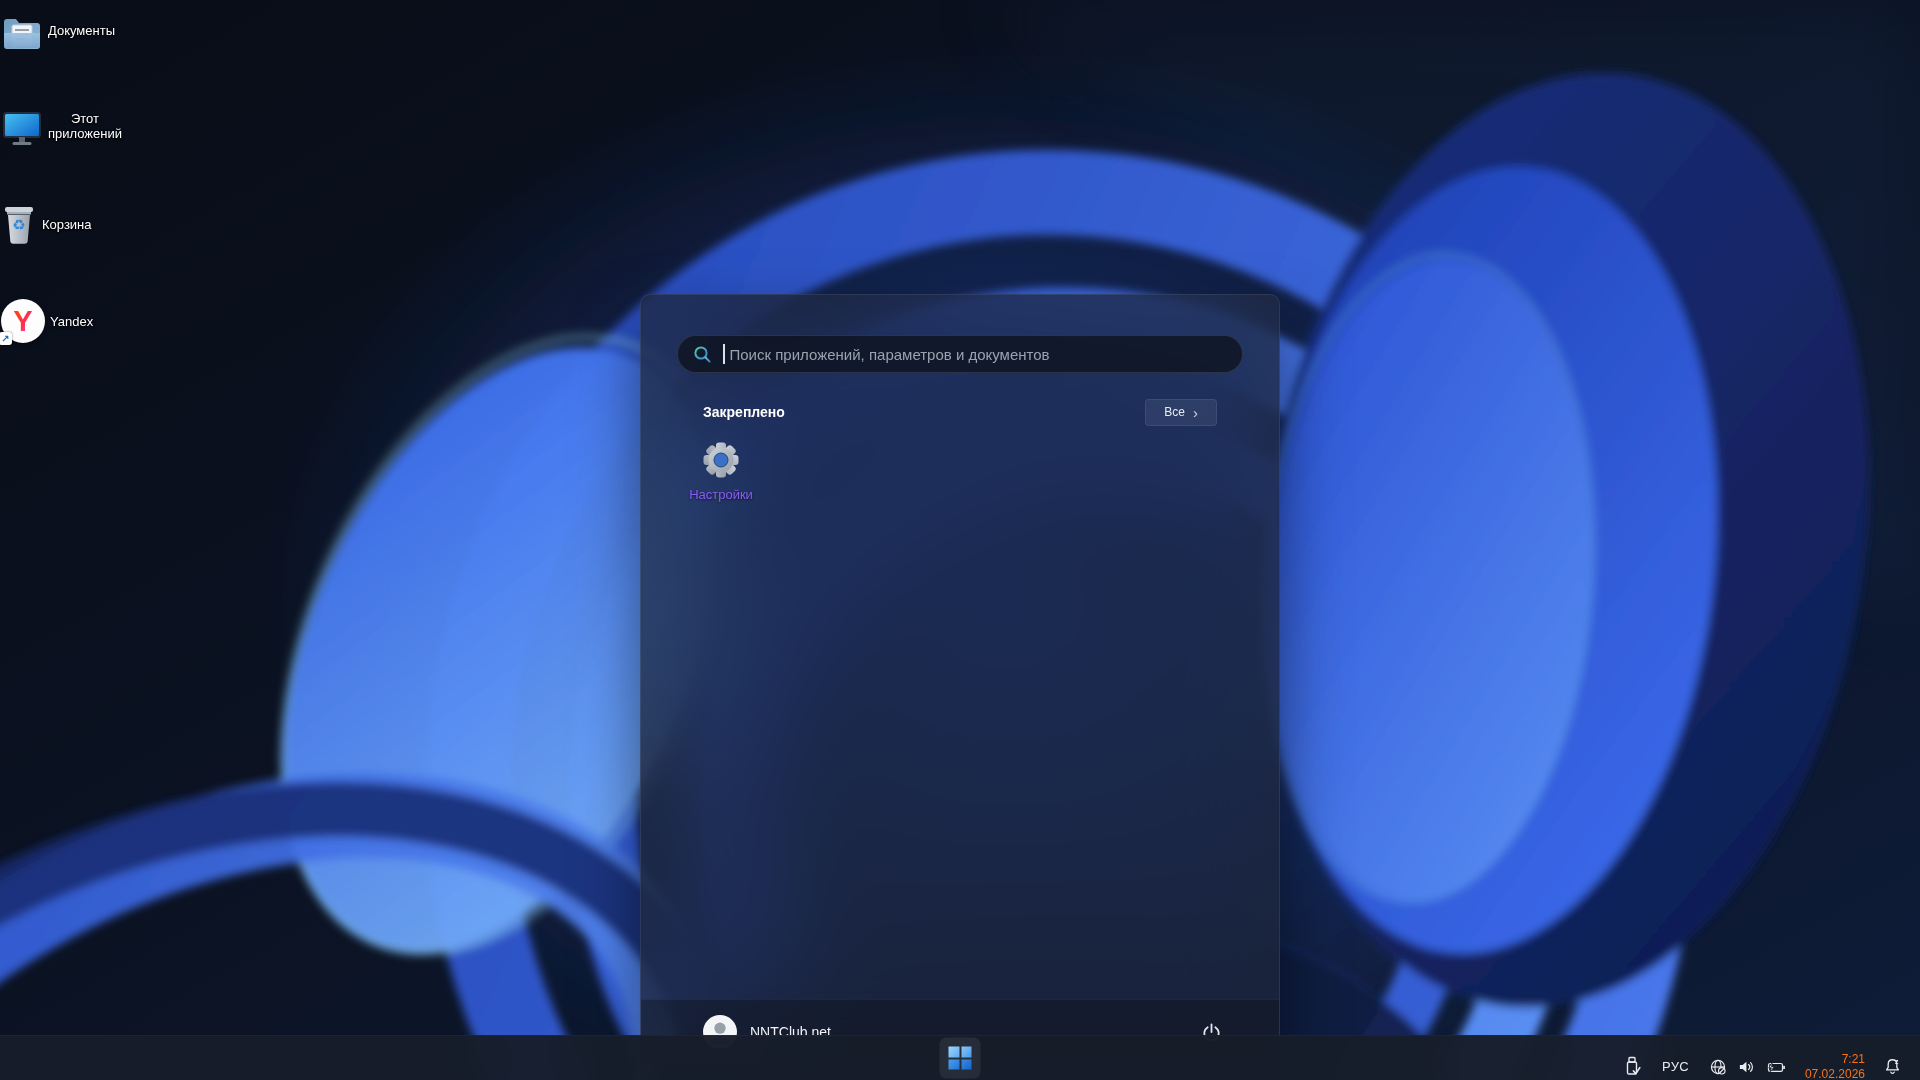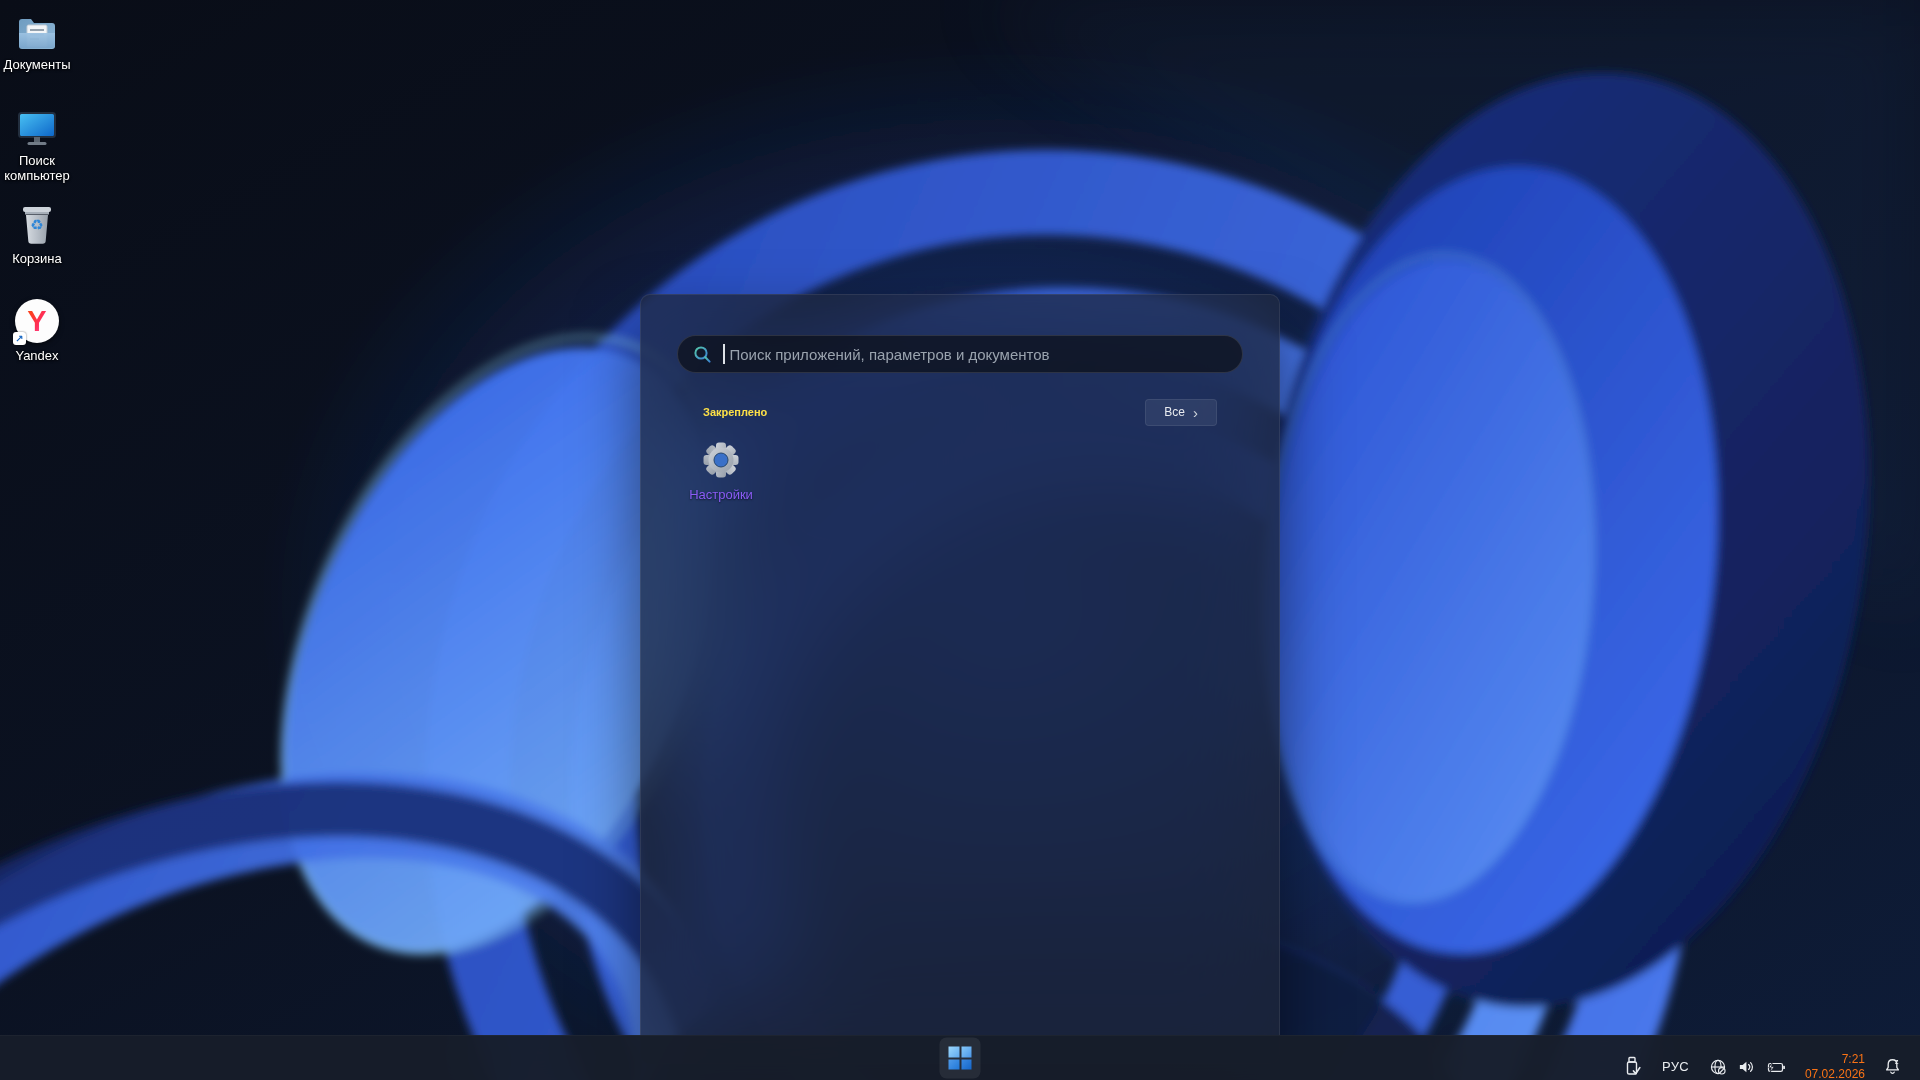--- a/index.html
+++ b/index.html
@@ -1,21 +1,21 @@
 <!DOCTYPE html>
 <html><head>
 <meta charset="utf-8">
 <style>
   html,body{margin:0;padding:0;background:#05080f;}
   *{box-sizing:border-box;font-family:"Liberation Sans","DejaVu Sans",sans-serif;}
   .screen{position:relative;width:1920px;height:1080px;overflow:hidden;background:#0a0e18;}
   .wallpaper{position:absolute;inset:0;}
 
   
-  .dicon{position:absolute;left:1px;width:72px;display:flex;flex-direction:column;align-items:center;gap:5px;cursor:pointer;}
+  .dicon{position:absolute;left:1px;width:72px;display:flex;flex-direction:row;align-items:center;gap:5px;cursor:pointer;}
   .dicon .ico{height:44px;display:flex;align-items:flex-end;justify-content:center;}
   .dicon .lbl{font-size:13px;line-height:15px;color:#fff;text-align:center;
     text-shadow:0 1px 3px rgba(0,0,0,.95),0 0 2px rgba(0,0,0,.8);}
   .bin-wrap{position:relative;width:36px;height:42px;}
   .recycle-glyph{position:absolute;left:0;right:0;top:13px;text-align:center;
     color:#2e86d8;font-size:15px;line-height:15px;}
   .yandex-circle{position:relative;width:44px;height:44px;border-radius:50%;background:#fdfdfd;
     display:flex;align-items:center;justify-content:center;box-shadow:0 2px 5px rgba(0,0,0,.5);}
   .yandex-y{font-size:29px;font-weight:800;line-height:1;
     background:linear-gradient(120deg,#fc3f1d 20%,#ff2f55 55%,#ff4da6 85%);
@@ -31,21 +31,21 @@
     box-shadow:0 32px 64px rgba(0,0,0,.5);}
   .search-box{position:absolute;top:40px;left:36px;right:36px;height:38px;border-radius:20px;
     background:rgba(13,16,25,.75);border:1px solid rgba(255,255,255,.12);
     display:flex;align-items:center;padding-left:15px;cursor:text;}
   .search-caret{width:1.5px;height:20px;background:#dde2e8;margin-left:11px;flex:0 0 auto;}
   .search-input{flex:1;margin-left:3px;margin-right:12px;background:transparent;border:none;outline:none;
     font-size:15px;color:#e8ebee;}
   .search-input::placeholder{color:#9aa3ae;opacity:1;}
   .pinned-row{position:absolute;top:102px;left:62px;right:62px;height:30px;
     display:flex;align-items:center;justify-content:space-between;}
-  .pinned-title{font-size:11px;font-weight:700;color:#fde047;}
+  .pinned-title{font-size:14px;font-weight:700;color:#ffffff;}
   .all-btn{display:flex;align-items:center;gap:8px;height:27px;padding:0 18px;border-radius:4px;
     background:rgba(255,255,255,.07);border:1px solid rgba(255,255,255,.08);
     color:#e8ebef;font-size:12px;cursor:pointer;}
   .all-chevron{font-size:15px;line-height:1;color:#cfd5db;}
   .tile{position:absolute;top:136px;left:32px;width:96px;height:80px;border-radius:6px;
     display:flex;flex-direction:column;align-items:center;justify-content:center;gap:7px;cursor:pointer;}
   .tile .tlabel{font-size:13px;color:#8b5cf6;text-shadow:0 1px 2px rgba(0,0,0,.6);}
   .user-bar{position:absolute;left:0;right:0;bottom:0;height:64px;border-radius:0 0 10px 10px;
     background:rgba(13,16,24,.38);border-top:1px solid rgba(255,255,255,.05);}
   .user-chip{position:absolute;left:62px;top:15px;display:flex;align-items:center;gap:13px;cursor:pointer;}
@@ -179,21 +179,21 @@
             <linearGradient id="scr" x1="0" y1="0" x2="1" y2="1">
               <stop offset="0" stop-color="#4ac3f4"></stop>
               <stop offset="1" stop-color="#0c64c8"></stop>
             </linearGradient>
           </defs>
         <rect x="3" y="3" width="36" height="24" rx="2.5" fill="url(#scr)" stroke="#222e3e" stroke-width="2"></rect>
         <rect x="18" y="27" width="6" height="5" fill="#5a6470"></rect>
         <rect x="11.5" y="32" width="19" height="3" rx="1.5" fill="#717b87"></rect>
       </svg>
     </div>
-    <div class="lbl">Поиск компьютер</div>
+    <div class="lbl">Этот приложений</div>
   </div>
 
   <div class="dicon" style="top:202px;">
     <div class="ico">
       <div class="bin-wrap">
         <svg width="36" height="42" viewBox="0 0 36 42">
           <defs>
               <linearGradient id="bin" x1="0" y1="0" x2="1" y2="0">
                 <stop offset="0" stop-color="#d6dbe1"></stop>
                 <stop offset=".5" stop-color="#b8bfc8"></stop>
@@ -258,20 +258,37 @@
           <rect x="-5" y="-17.5" width="10" height="35" rx="3" transform="rotate(45)"></rect>
           <rect x="-5" y="-17.5" width="10" height="35" rx="3" transform="rotate(90)"></rect>
           <rect x="-5" y="-17.5" width="10" height="35" rx="3" transform="rotate(135)"></rect>
           <circle r="12.5"></circle>
         </g>
         <circle cx="20" cy="20" r="7" fill="#3a70c8" stroke="#27476f" stroke-width="1"></circle>
       </svg>
       <span class="tlabel">Настройки</span>
     </div>
 
+    <div class="user-bar">
+      <div class="user-chip">
+        <span class="avatar">
+          <svg width="34" height="34" viewBox="0 0 24 24">
+            <circle cx="12" cy="9.3" r="4" fill="#98a0a8"></circle>
+            <path d="M4.6 20.5 a7.6 6 0 0 1 14.8 0 z" fill="#98a0a8"></path>
+          </svg>
+        </span>
+        <span class="user-name">NNTClub.net</span>
+      </div>
+      <button class="power-btn">
+        <svg width="21" height="21" viewBox="0 0 22 22">
+          <path d="M11 2.5 v8" stroke="#e2e6eb" stroke-width="1.9" stroke-linecap="round" fill="none"></path>
+          <path d="M7 5.4 a7.6 7.6 0 1 0 8 0" stroke="#e2e6eb" stroke-width="1.9" stroke-linecap="round" fill="none"></path>
+        </svg>
+      </button>
+    </div>
   </div>
 
   <div class="taskbar">
 
     <button class="start-btn">
       <span class="winlogo">
         <span class="wl-tl"></span>
           <span class="wl-tr"></span>
           <span class="wl-bl"></span>
           <span class="wl-br"></span>

